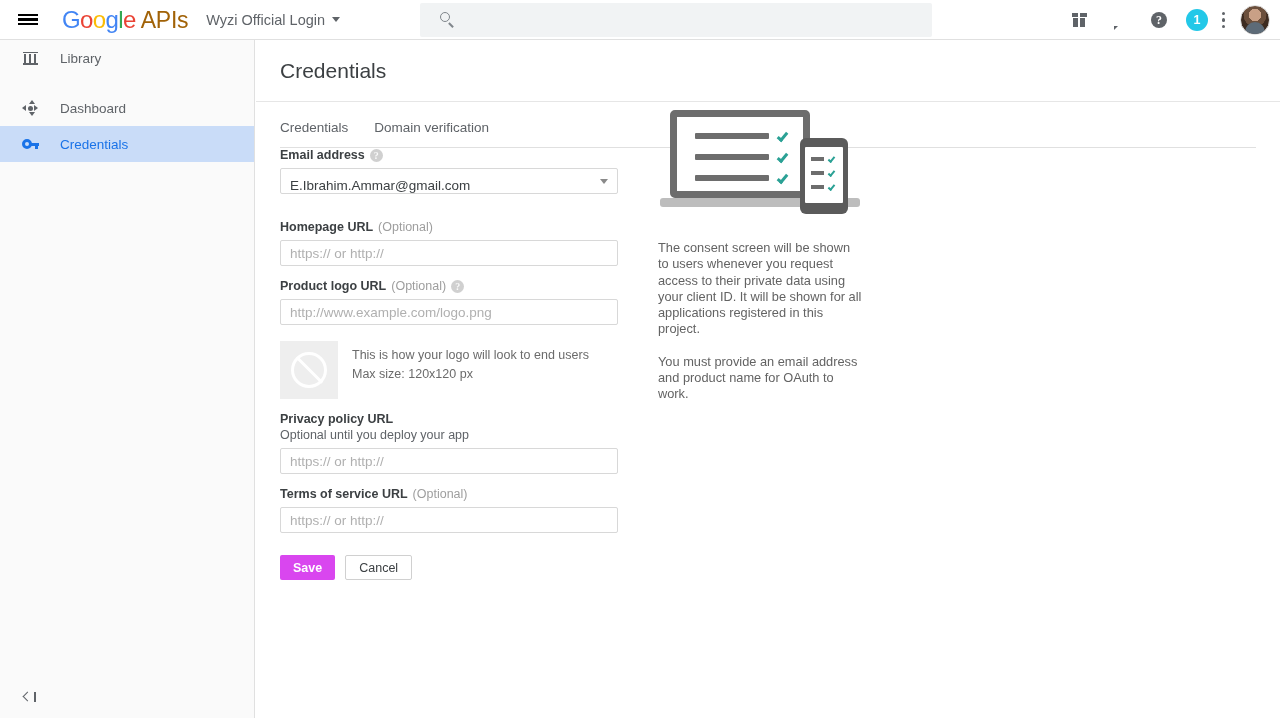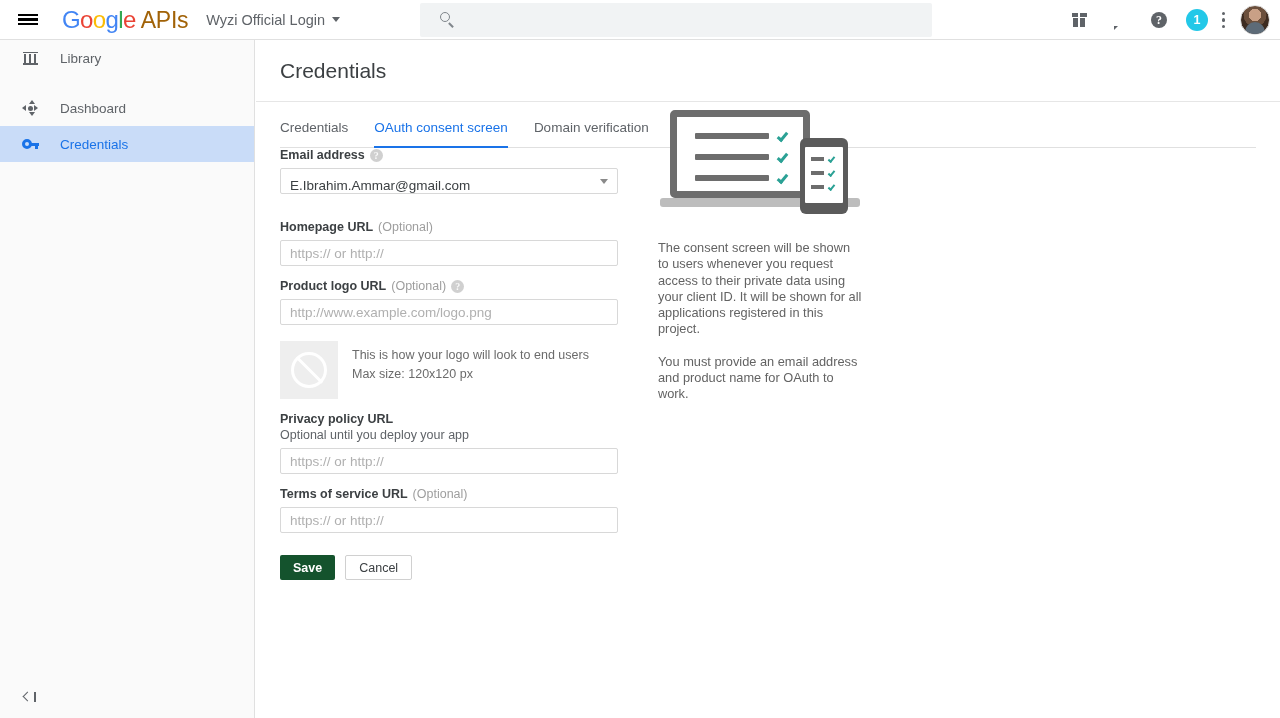--- a/index.html
+++ b/index.html
@@ -296,21 +296,21 @@
     position: absolute; left: 50%; top: -3px; margin-left: -1.5px;
     width: 3px; height: 36px; background: #ffffff;
     transform: rotate(-45deg); transform-origin: center 18px;
   }
   #logo-texts { margin-left: 14px; padding-top: 5px; }
   .logo-note { font-size: 12.5px; color: #6b6b6b; line-height: 19px; }
 
   
   #button-row { margin-top: 22px; display: flex; gap: 10px; }
   #save-btn {
-    background: #14532d; color: #fff; border: none;
+    background: #d946ef; color: #fff; border: none;
     height: 25px; padding: 0 13px; border-radius: 2px;
     font-size: 12.5px; font-weight: bold; cursor: pointer;
     font-family: "Liberation Sans", sans-serif;
   }
   #cancel-btn {
     background: #fff; color: #3c4043; border: 1px solid #d0d0d0;
     height: 25px; padding: 0 13px; border-radius: 2px;
     font-size: 12.5px; cursor: pointer;
     font-family: "Liberation Sans", sans-serif;
   }
@@ -466,21 +466,20 @@
 </div>
 
 <div id="content">
 
   <div id="page-header">
     <span id="page-title">Credentials</span>
   </div>
 
   <div id="tabs">
     <span class="tab">Credentials</span>
-    <span class="tab active">OAuth consent screen</span>
     <span class="tab">Domain verification</span>
   </div>
 
   <div id="form-area">
 
     <div class="field-group">
       <div class="field-label">
         <span>Email address</span>
         <span class="qmark">?</span>
       </div>

